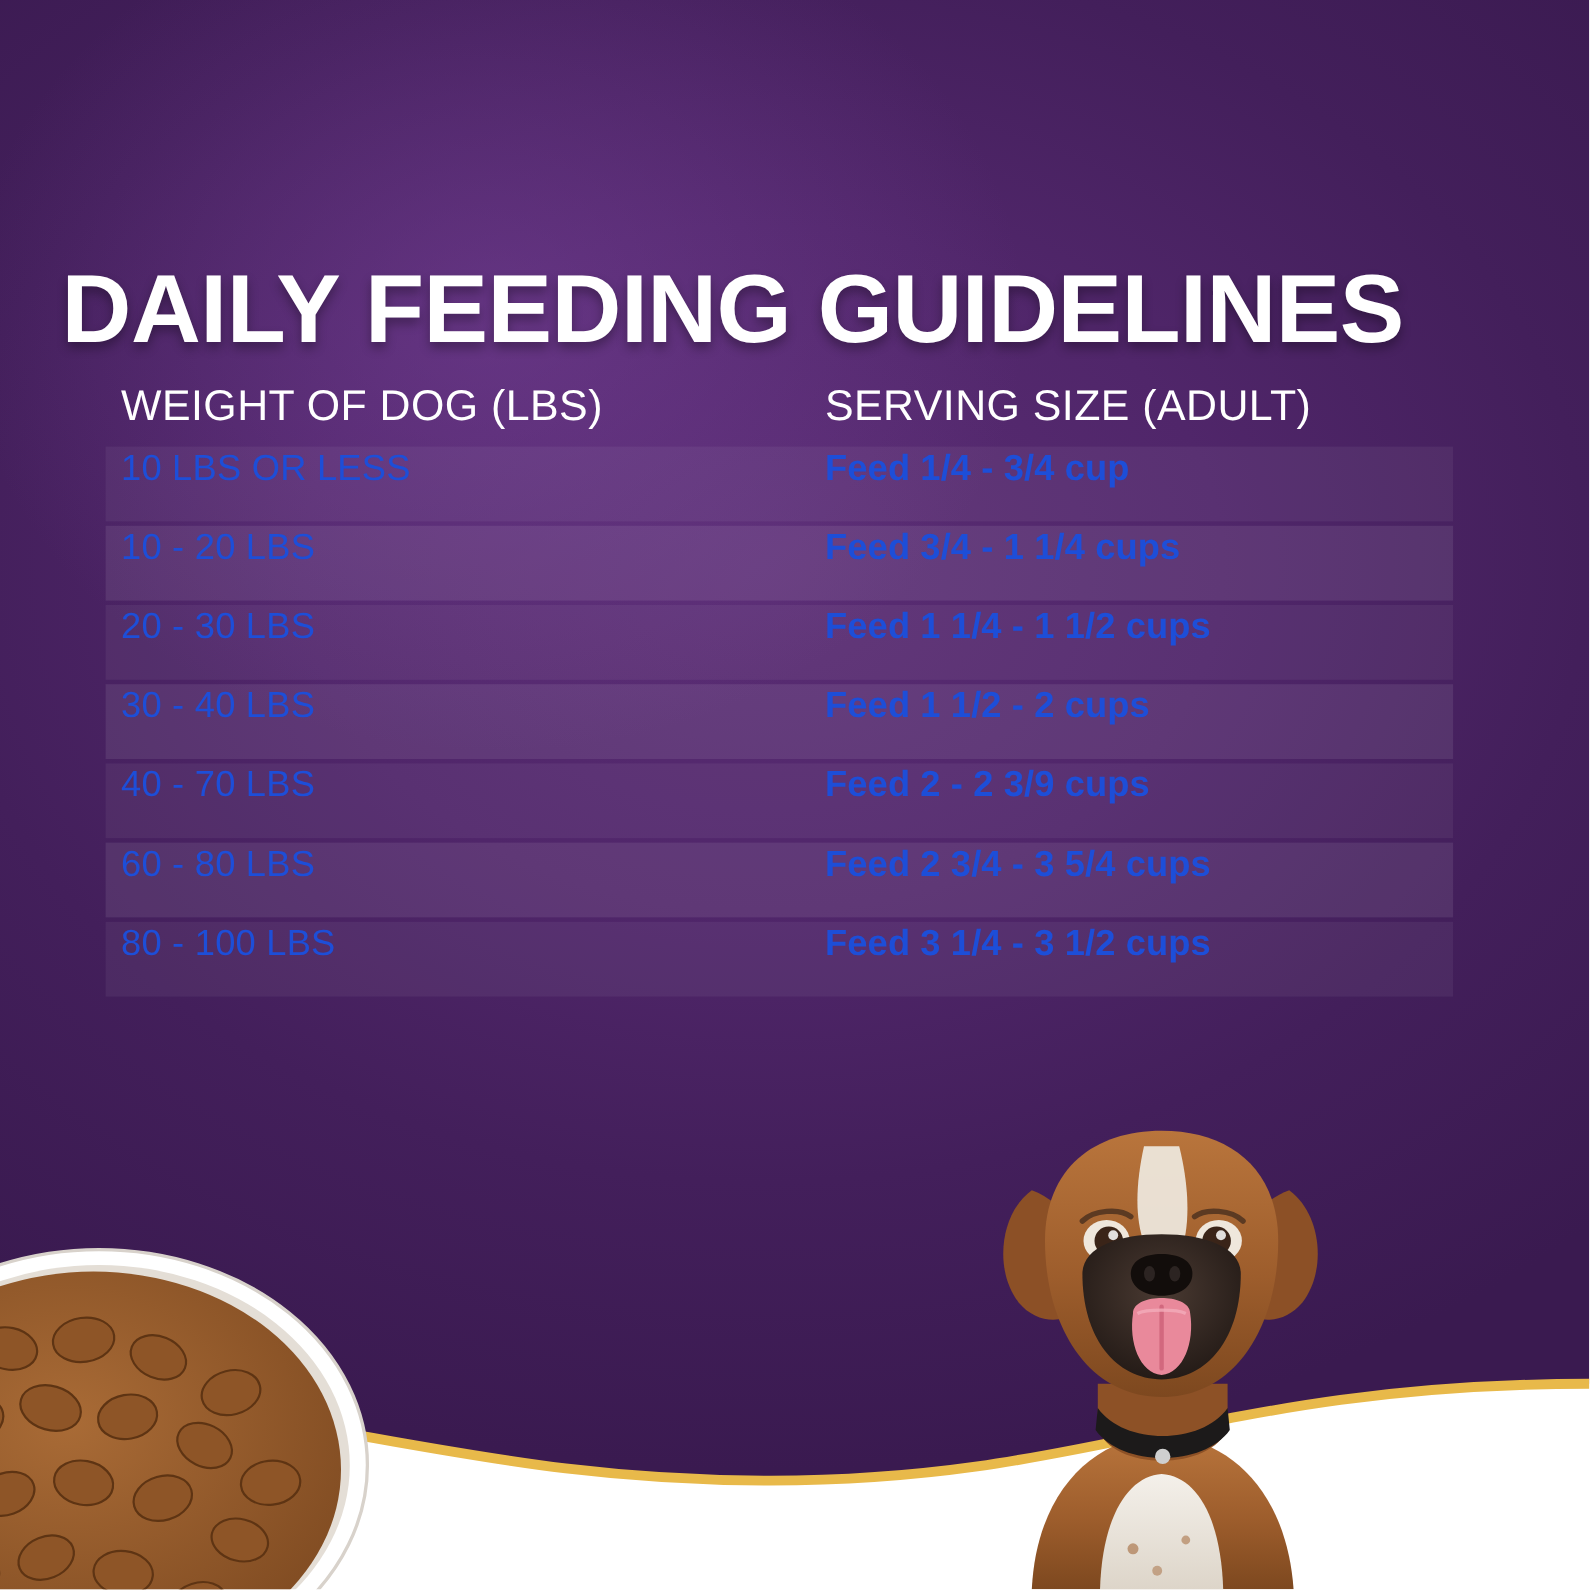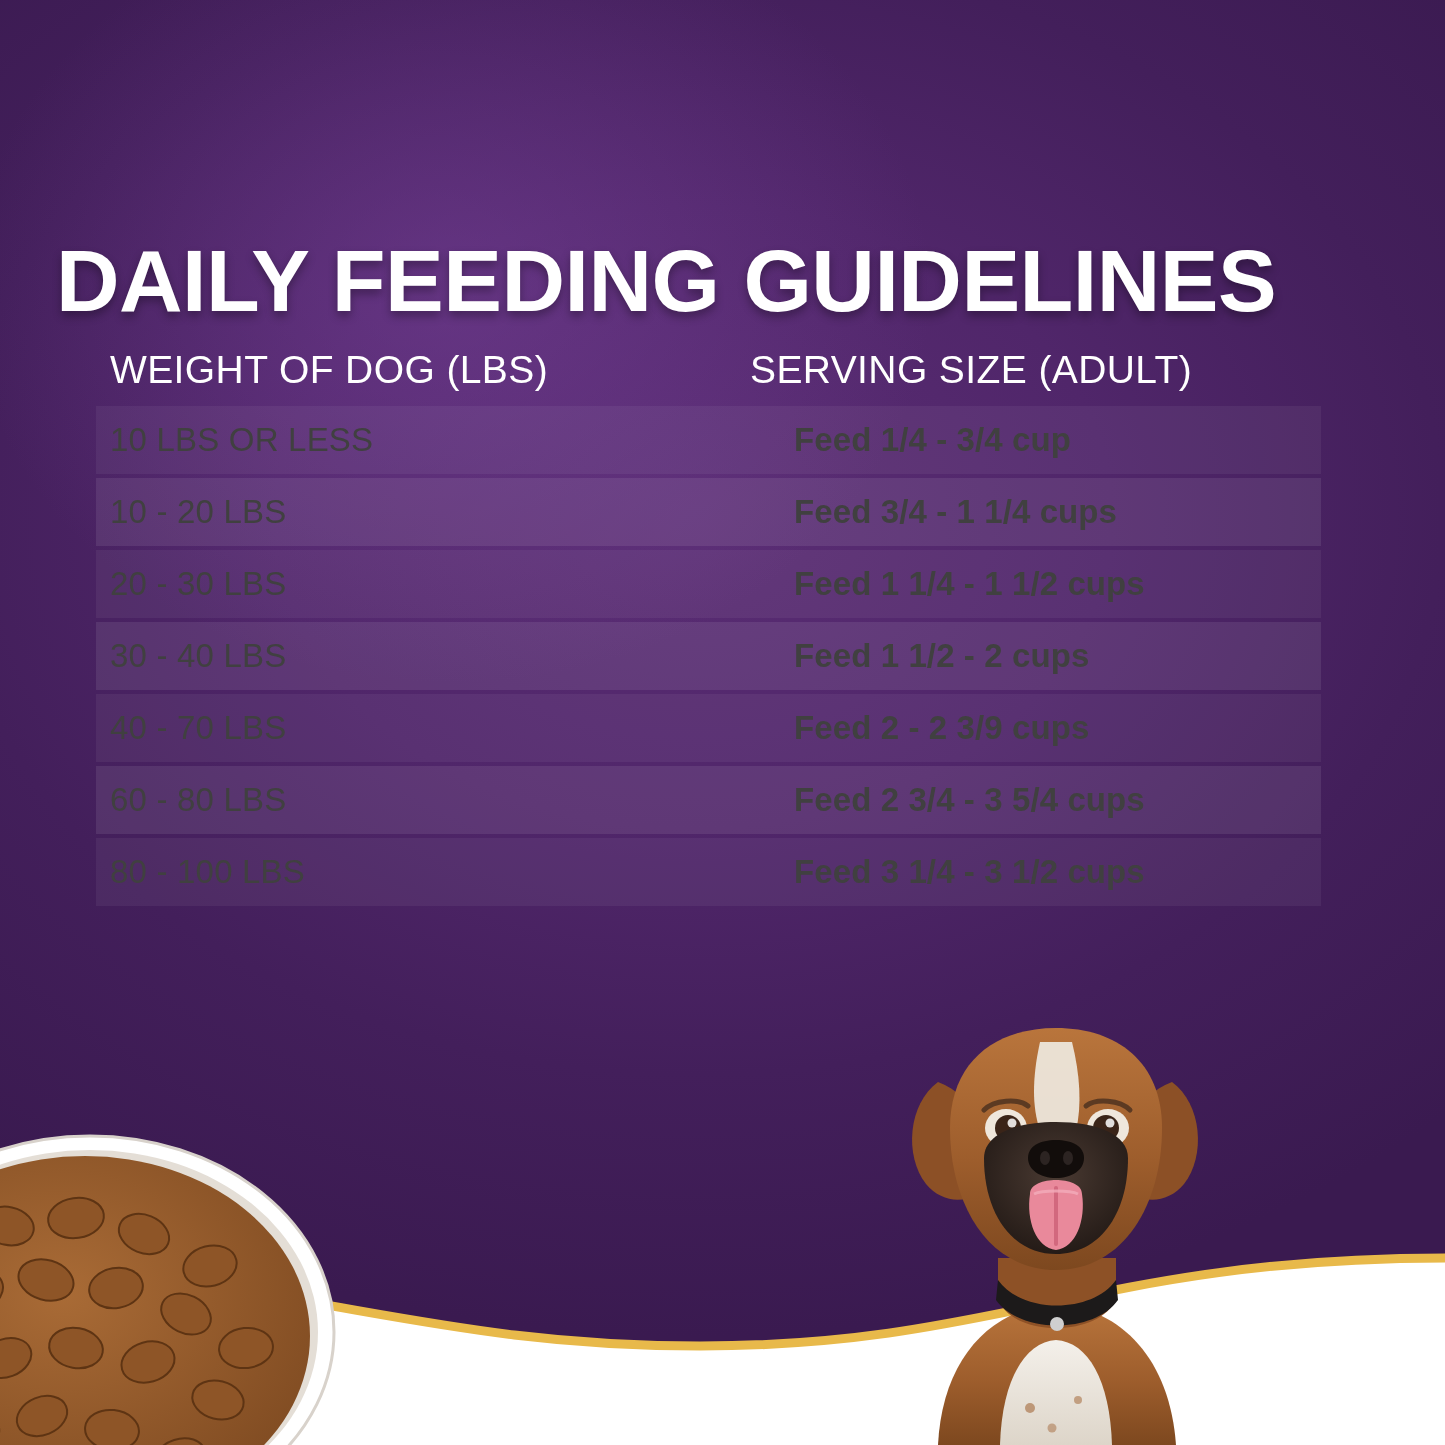--- a/index.html
+++ b/index.html
@@ -84,41 +84,40 @@
     padding: 0 0 14px 14px;
     color: #ffffff;
     font-size: 39px;
     letter-spacing: 0.4px;
   }
   .th-weight { width: 640px; }
   .th-serving { flex: 1; }
 
   .row {
     display: flex;
-    align-items: center;
+    align-items: flex-start;
     height: 68px;
     margin-bottom: 4px;
     padding-left: 14px;
-    color: #404040;
+    color: #1d4ed8;
     background: rgba(255,255,255,0.055);
   }
   .row.alt {
     background: rgba(255,255,255,0.085);
   }
   .cell-weight {
     width: 640px;
     font-size: 33px;
     letter-spacing: 0.2px;
   }
   .cell-serving {
     flex: 1;
     font-size: 33px;
     font-weight: bold;
     letter-spacing: 0.1px;
-    margin-left: 44px;
   }
 
   
   .dog {
     position: absolute;
     left: 880px;
     top: 1008px;
     width: 350px;
     height: 437px;
     pointer-events: none;

